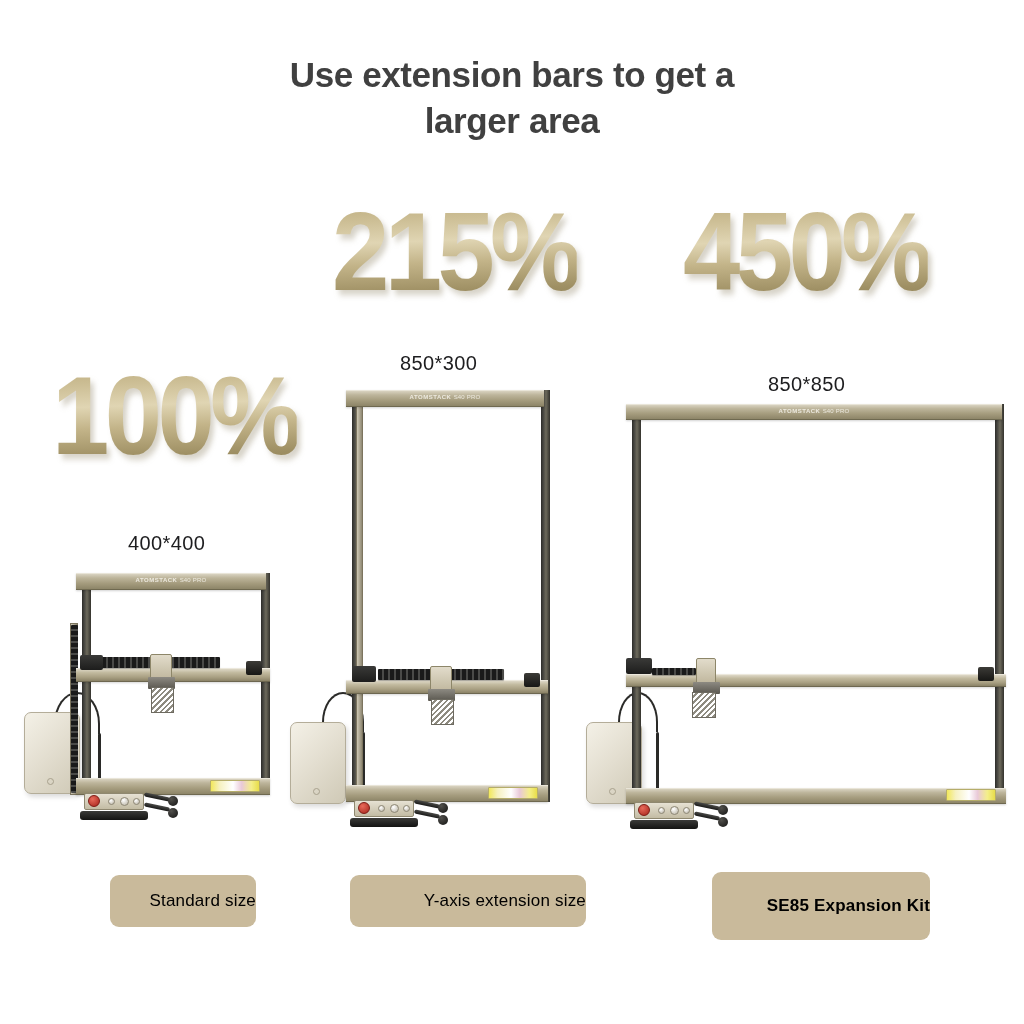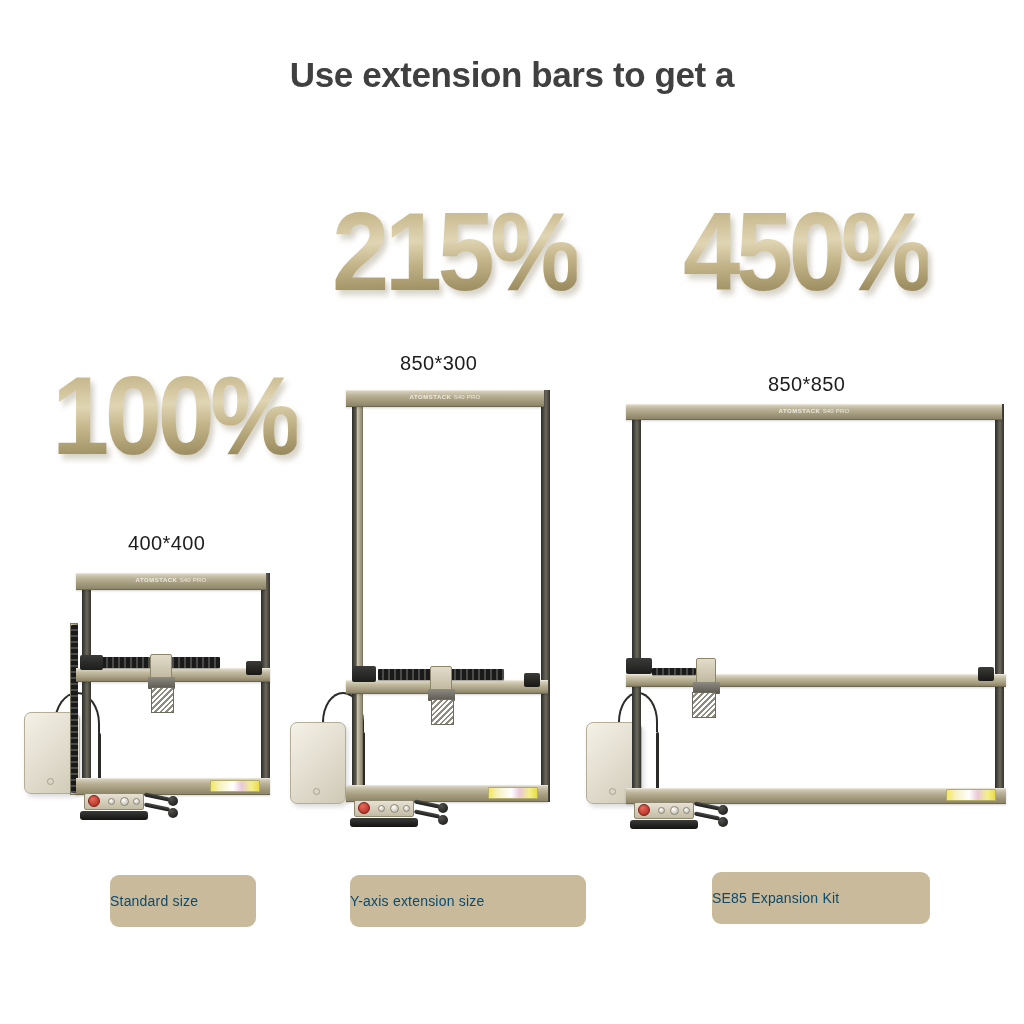--- a/index.html
+++ b/index.html
@@ -200,37 +200,38 @@
     position:absolute;
     background:linear-gradient(90deg,#cfc9b6,#8f8873);
     border:1px solid #7c755f;
   }
 
   
   .pill {
     position:absolute;
     background:#c9ba9b;
     border-radius:9px;
-    color:#0c4a6e;
-    font-size:14px;
+    color:#000000;
+    font-size:17px;
     display:flex;
     align-items:center;
-    justify-content:flex-start;
+    justify-content:flex-end;
     letter-spacing:0.2px;
     white-space:nowrap;
   }
   .pill-1 { left:110px; top:875px; width:146px; height:52px; }
   .pill-2 { left:350px; top:875px; width:236px; height:52px; }
-  .pill-3 { left:712px; top:872px; width:218px; height:52px; }
+  .pill-3 { left:712px; top:872px; width:218px; height:68px;font-weight:bold; }
 </style>
 </head>
 <body>
 
 <div class="headline">
   <span>Use extension bars to get a</span>
+  <span class="l2">larger area</span>
 </div>
 
 <div class="pct pct-215">215%</div>
 <div class="pct pct-450">450%</div>
 <div class="pct pct-100">100%</div>
 
 <div class="dim dim-1">400*400</div>
 <div class="dim dim-2">850*300</div>
 <div class="dim dim-3">850*850</div>
 

